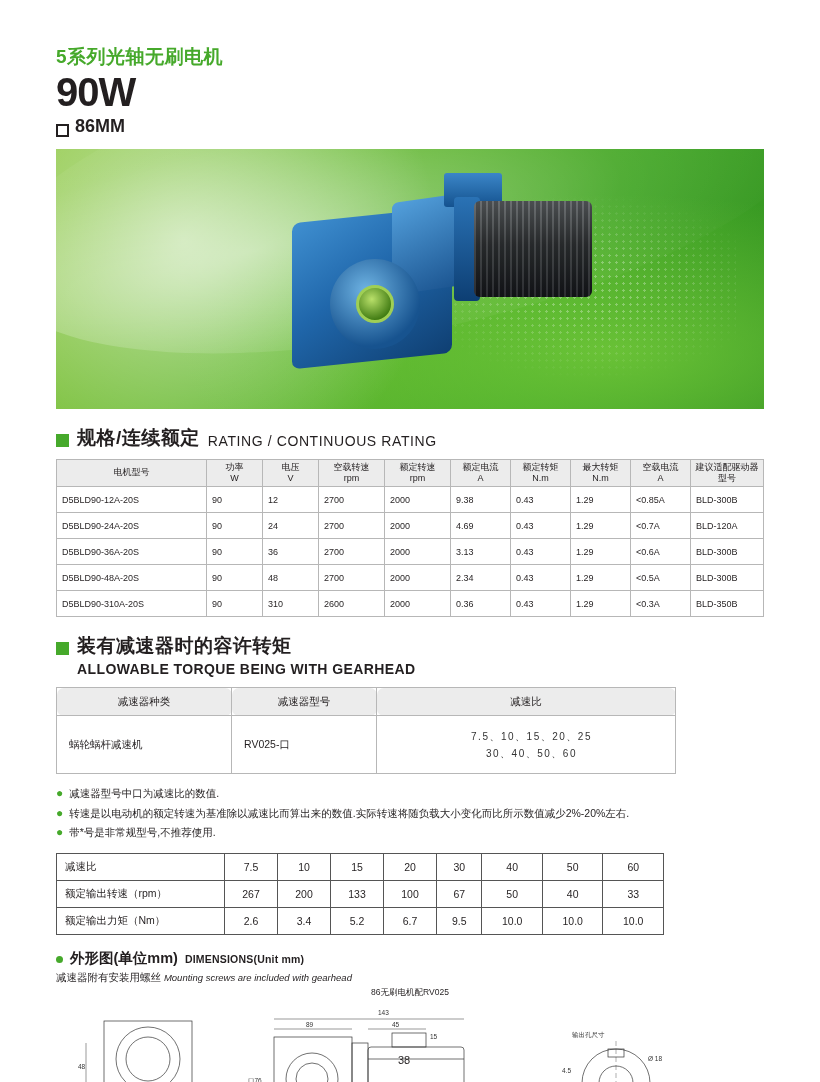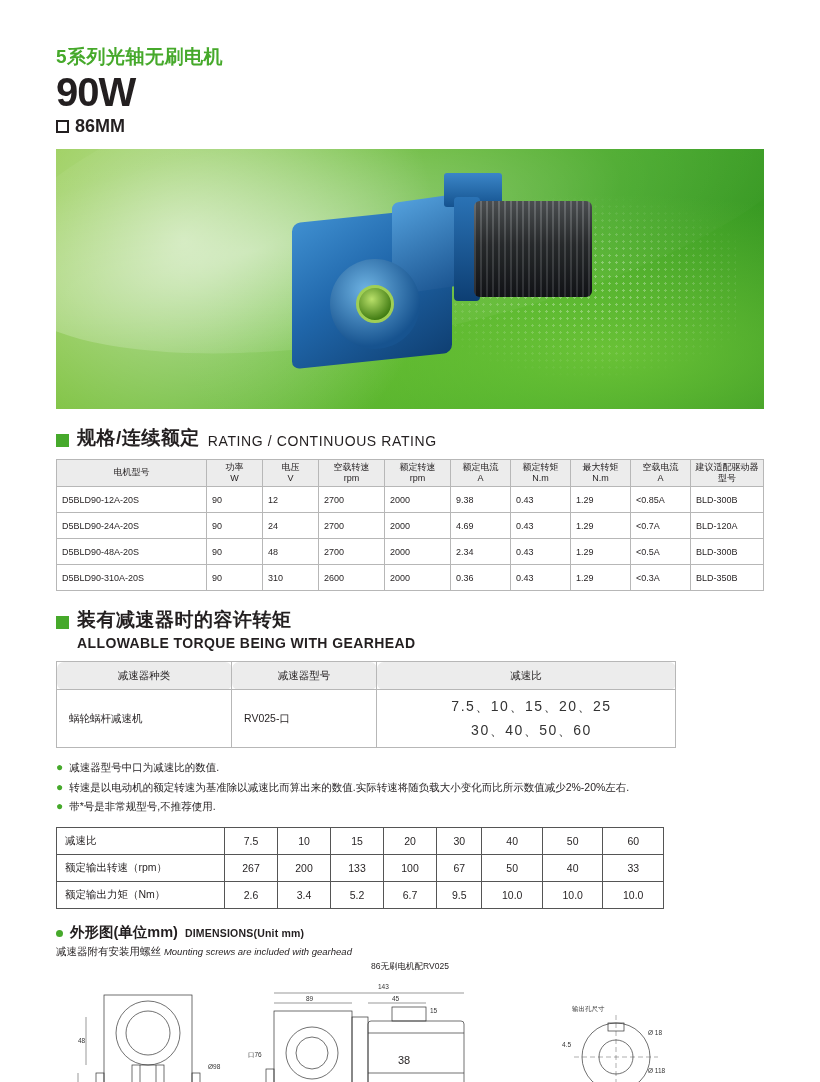--- a/index.html
+++ b/index.html
@@ -28,21 +28,21 @@
     font-weight: bold;
     line-height: 1.0;
     margin-top: 3px;
     letter-spacing: -1px;
   }
   .size-line {
     font-size: 18px;
     font-weight: bold;
     margin-top: 4px;
     display: flex;
-    align-items: center;
+    align-items: flex-end;
     gap: 6px;
   }
   .sq-glyph {
     display: inline-block;
     width: 13px; height: 13px;
     border: 2px solid #231f20;
   }
 
   
   .hero {
@@ -133,21 +133,21 @@
     background:#ececec; text-align:center; font-weight:normal; line-height:1.25; padding:2px 1px;
   }
   .spec-table tbody td { padding-left:5px; }
   .spec-table tbody td.c { text-align:left; }
 
   
   .gear-table { width: 620px; margin-top:10px; font-size:10.5px; }
   .gear-table th, .gear-table td { border:1px solid #b7b7b7; }
   .gear-table th { background:#ececec; font-weight:normal; height:28px;border-radius:7px; }
   .gear-table td { height:58px; padding-left:12px; vertical-align:middle; }
-  .ratio-cell { text-align:center; font-size:14px; line-height:1.7; letter-spacing:1.5px; color:#333; }
+  .ratio-cell { text-align:center; font-size:10px; line-height:1.7; letter-spacing:1.5px; color:#333; }
 
   .notes { margin-top:10px; font-size:10.5px; line-height:1.85; }
   .notes div { display:flex; align-items:flex-start; gap:6px; }
   .bullet { color:#46a92b; font-size:12px; line-height:1.55; }
 
   
   .ratio-table { width: 608px; margin-top:10px; font-size:10.5px; }
   .ratio-table td { border:1px solid #555; height:27px; text-align:center; }
   .ratio-table td.lbl { text-align:left; padding-left:8px; width:168px; }
 
@@ -259,20 +259,32 @@
         <td class="c">D5BLD90-24A-20S</td>
         <td class="c">90</td>
         <td class="c">24</td>
         <td class="c">2700</td>
         <td class="c">2000</td>
         <td class="c">4.69</td>
         <td class="c">0.43</td>
         <td class="c">1.29</td>
         <td class="c">&lt;0.7A</td>
         <td class="c">BLD-120A</td>
+      </tr>
+      <tr>
+        <td class="c">D5BLD90-36A-20S</td>
+        <td class="c">90</td>
+        <td class="c">36</td>
+        <td class="c">2700</td>
+        <td class="c">2000</td>
+        <td class="c">3.13</td>
+        <td class="c">0.43</td>
+        <td class="c">1.29</td>
+        <td class="c">&lt;0.6A</td>
+        <td class="c">BLD-300B</td>
       </tr>
       <tr>
         <td class="c">D5BLD90-48A-20S</td>
         <td class="c">90</td>
         <td class="c">48</td>
         <td class="c">2700</td>
         <td class="c">2000</td>
         <td class="c">2.34</td>
         <td class="c">0.43</td>
         <td class="c">1.29</td>

